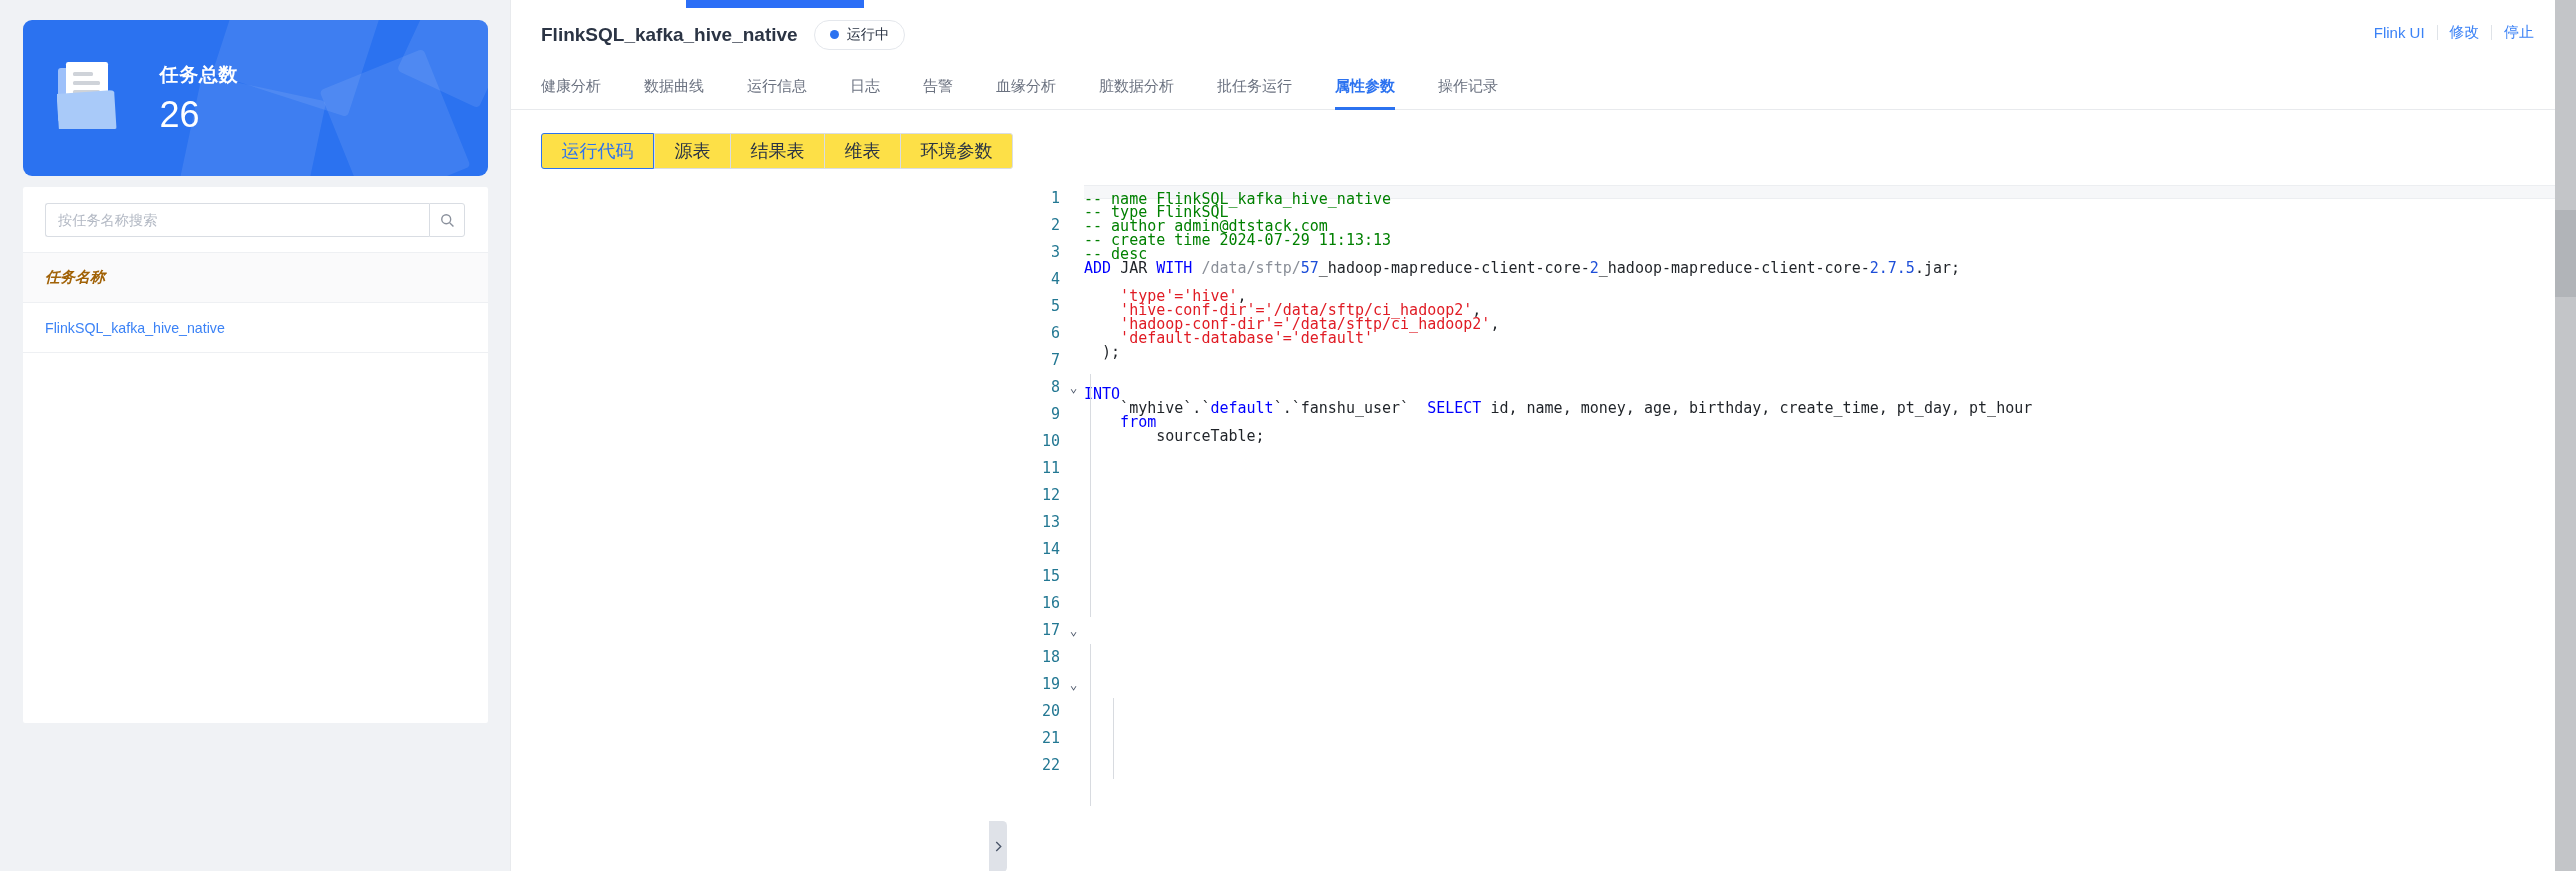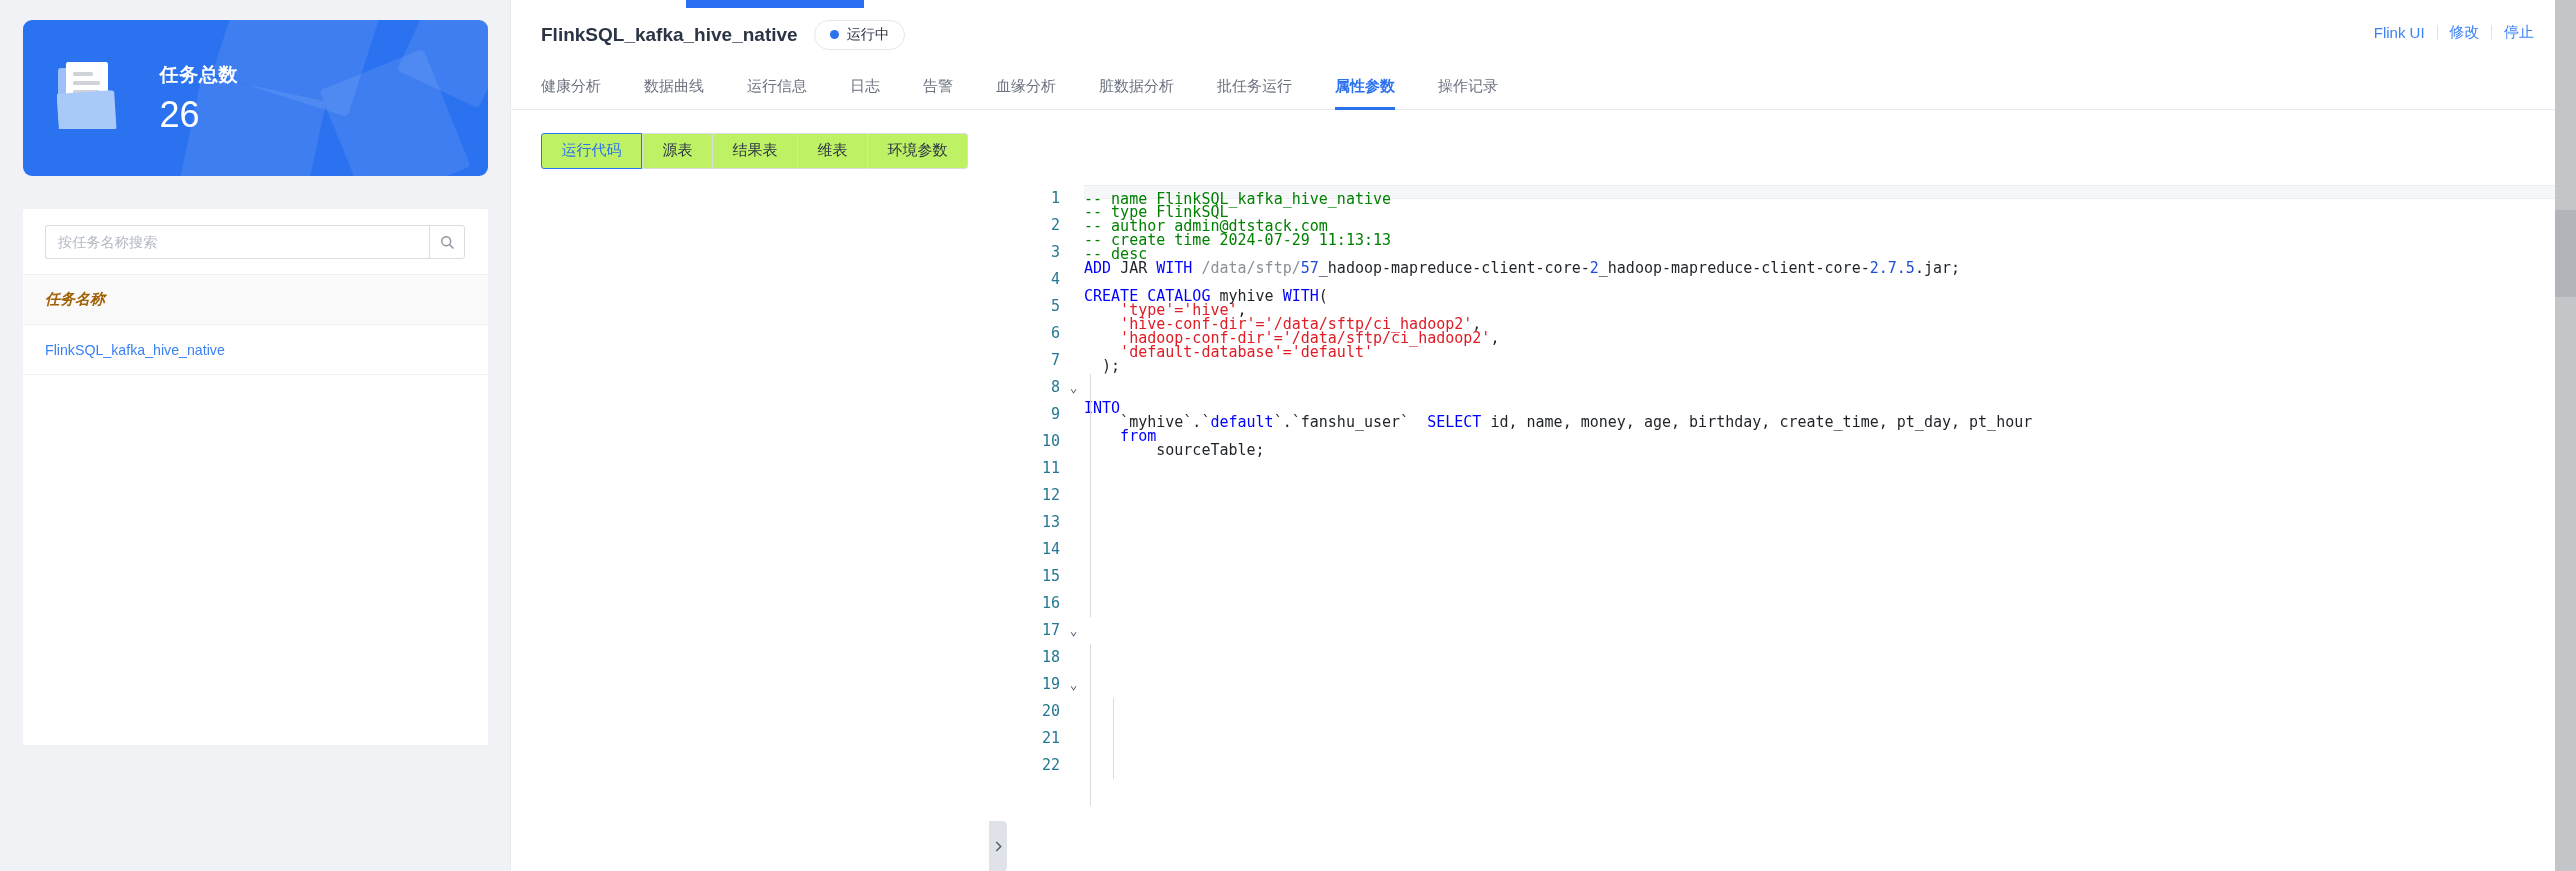--- a/index.html
+++ b/index.html
@@ -59,21 +59,21 @@
   .folder-icon .front {
     position: absolute; left: 0px; top: 28.5px; width: 60px; height: 39px;
     background: #a9caf9; border-radius: 2.2px 7.5px 2.2px 2.2px;
     clip-path: polygon(0 10%, 96% 0, 100% 100%, 4% 100%);
   }
   .stat-text { margin-left: 24px; position: relative; z-index: 3; }
   .stat-title { color: #ffffff; font-size: 19px; font-weight: bold; letter-spacing: 0.7px; }
   .stat-value { color: #ffffff; font-size: 36px; font-weight: 400; margin-top: 9px; line-height: 1; }
 
   .list-card {
-    margin-top: 33px;
+    margin-top: 11px;
     background: #ffffff;
     height: 536px;
     border-radius: 2.2px;
   }
   .search-row { padding: 16.5px 22.5px 15px 22.5px; }
   .search-wrap { display: flex; height: 34px; }
   .search-input {
     flex: 1; border: 0.7px solid #d9dde3; border-right: none;
     border-radius: 3px 0 0 3px; padding: 0 12px;
     font-size: 14.2px; color: #2b3444; outline: none;
@@ -129,21 +129,21 @@
   }
   .tab.active { color: #2b72f0; font-weight: bold; }
   .tab.active::after {
     content: ""; position: absolute; left: 0; right: 0; bottom: -0.7px; height: 3px; background: #2b72f0;
   }
 
   .seg-row { padding: 22.5px 30px 0 30px; }
   .seg-group { display: inline-flex; }
   .seg-btn {
     height: 36px; padding: 0 19.5px; border: 0.7px solid #d9dde3;
-    border-right: none; background: #bef264; font-size: 15px; color: #2b3444;
+    border-right: none; background: #fde047; font-size: 18px; color: #2b3444;
     display: flex; align-items: center; justify-content: center; cursor: pointer;
     font-family: Liberation Serif, serif;
   }
   .seg-btn:first-child { border-radius: 3px 0 0 3px; }
   .seg-btn:last-child { border-right: 0.7px solid #d9dde3; border-radius: 0 3px 3px 0; }
   .seg-btn.active {
     color: #2b72f0; border-color: #2b72f0; border-right: 0.7px solid #2b72f0;
     position: relative; z-index: 2;
   }
 
@@ -343,21 +343,20 @@
           <div class="indent-guide" style="left:6px; top:459px; height:162px;"></div>
           <div class="indent-guide" style="left:28.5px; top:513px; height:81px;"></div>
 
           <div class="code-line cur"><span class="cmt">-- name FlinkSQL_kafka_hive_native</span></div>
           <div class="code-line"><span class="cmt">-- type FlinkSQL</span></div>
           <div class="code-line"><span class="cmt">-- author admin@dtstack.com</span></div>
           <div class="code-line"><span class="cmt">-- create time 2024-07-29 11:13:13</span></div>
           <div class="code-line"><span class="cmt">-- desc</span></div>
           <div class="code-line"><span class="kw">ADD</span> <span class="ident">JAR</span> <span class="kw">WITH</span> <span class="path">/data/sftp/</span><span class="num">57</span><span class="ident">_hadoop-mapreduce-client-core-</span><span class="num">2</span><span class="ident">_hadoop-mapreduce-client-core-</span><span class="num">2.7.5</span><span class="ident">.jar;</span></div>
           <div class="code-line"></div>
-          <div class="code-line"><span class="kw">CREATE CATALOG</span> <span class="ident">myhive</span> <span class="kw">WITH</span><span class="ident">(</span></div>
           <div class="code-line"><span class="str">    'type'='hive'</span><span class="ident">,</span></div>
           <div class="code-line"><span class="str">    'hive-conf-dir'='/data/sftp/ci_hadoop2'</span><span class="ident">,</span></div>
           <div class="code-line"><span class="str">    'hadoop-conf-dir'='/data/sftp/ci_hadoop2'</span><span class="ident">,</span></div>
           <div class="code-line"><span class="str">    'default-database'='default'</span></div>
           <div class="code-line"><span class="ident">  );</span></div>
           <div class="code-line"></div>
           <div class="code-line"></div>
           <div class="code-line"><span class="kw">INTO</span></div>
           <div class="code-line"><span class="ident">    `myhive`.`</span><span class="kw">default</span><span class="ident">`.`fanshu_user`  </span><span class="kw">SELECT</span><span class="ident"> id, name, money, age, birthday, create_time, pt_day, pt_hour</span></div>
           <div class="code-line"><span class="kw">    from</span></div>

